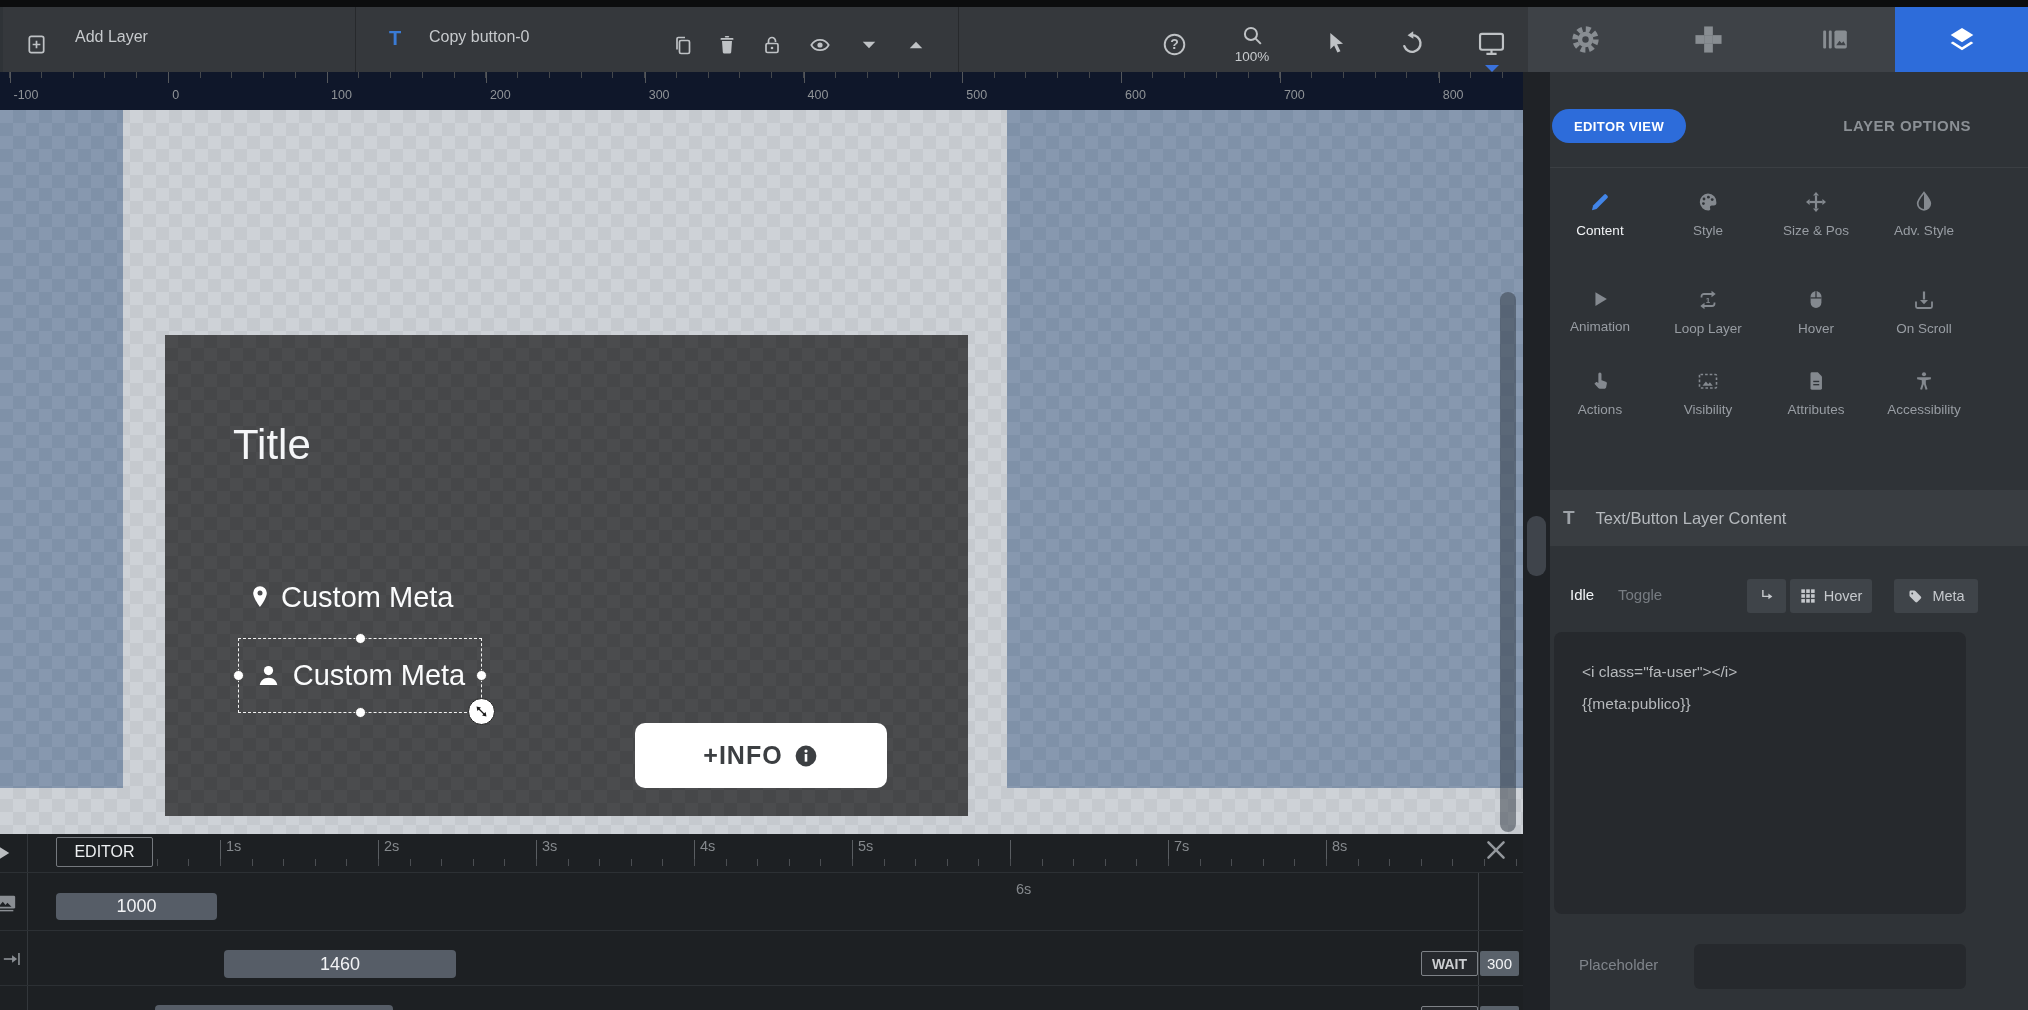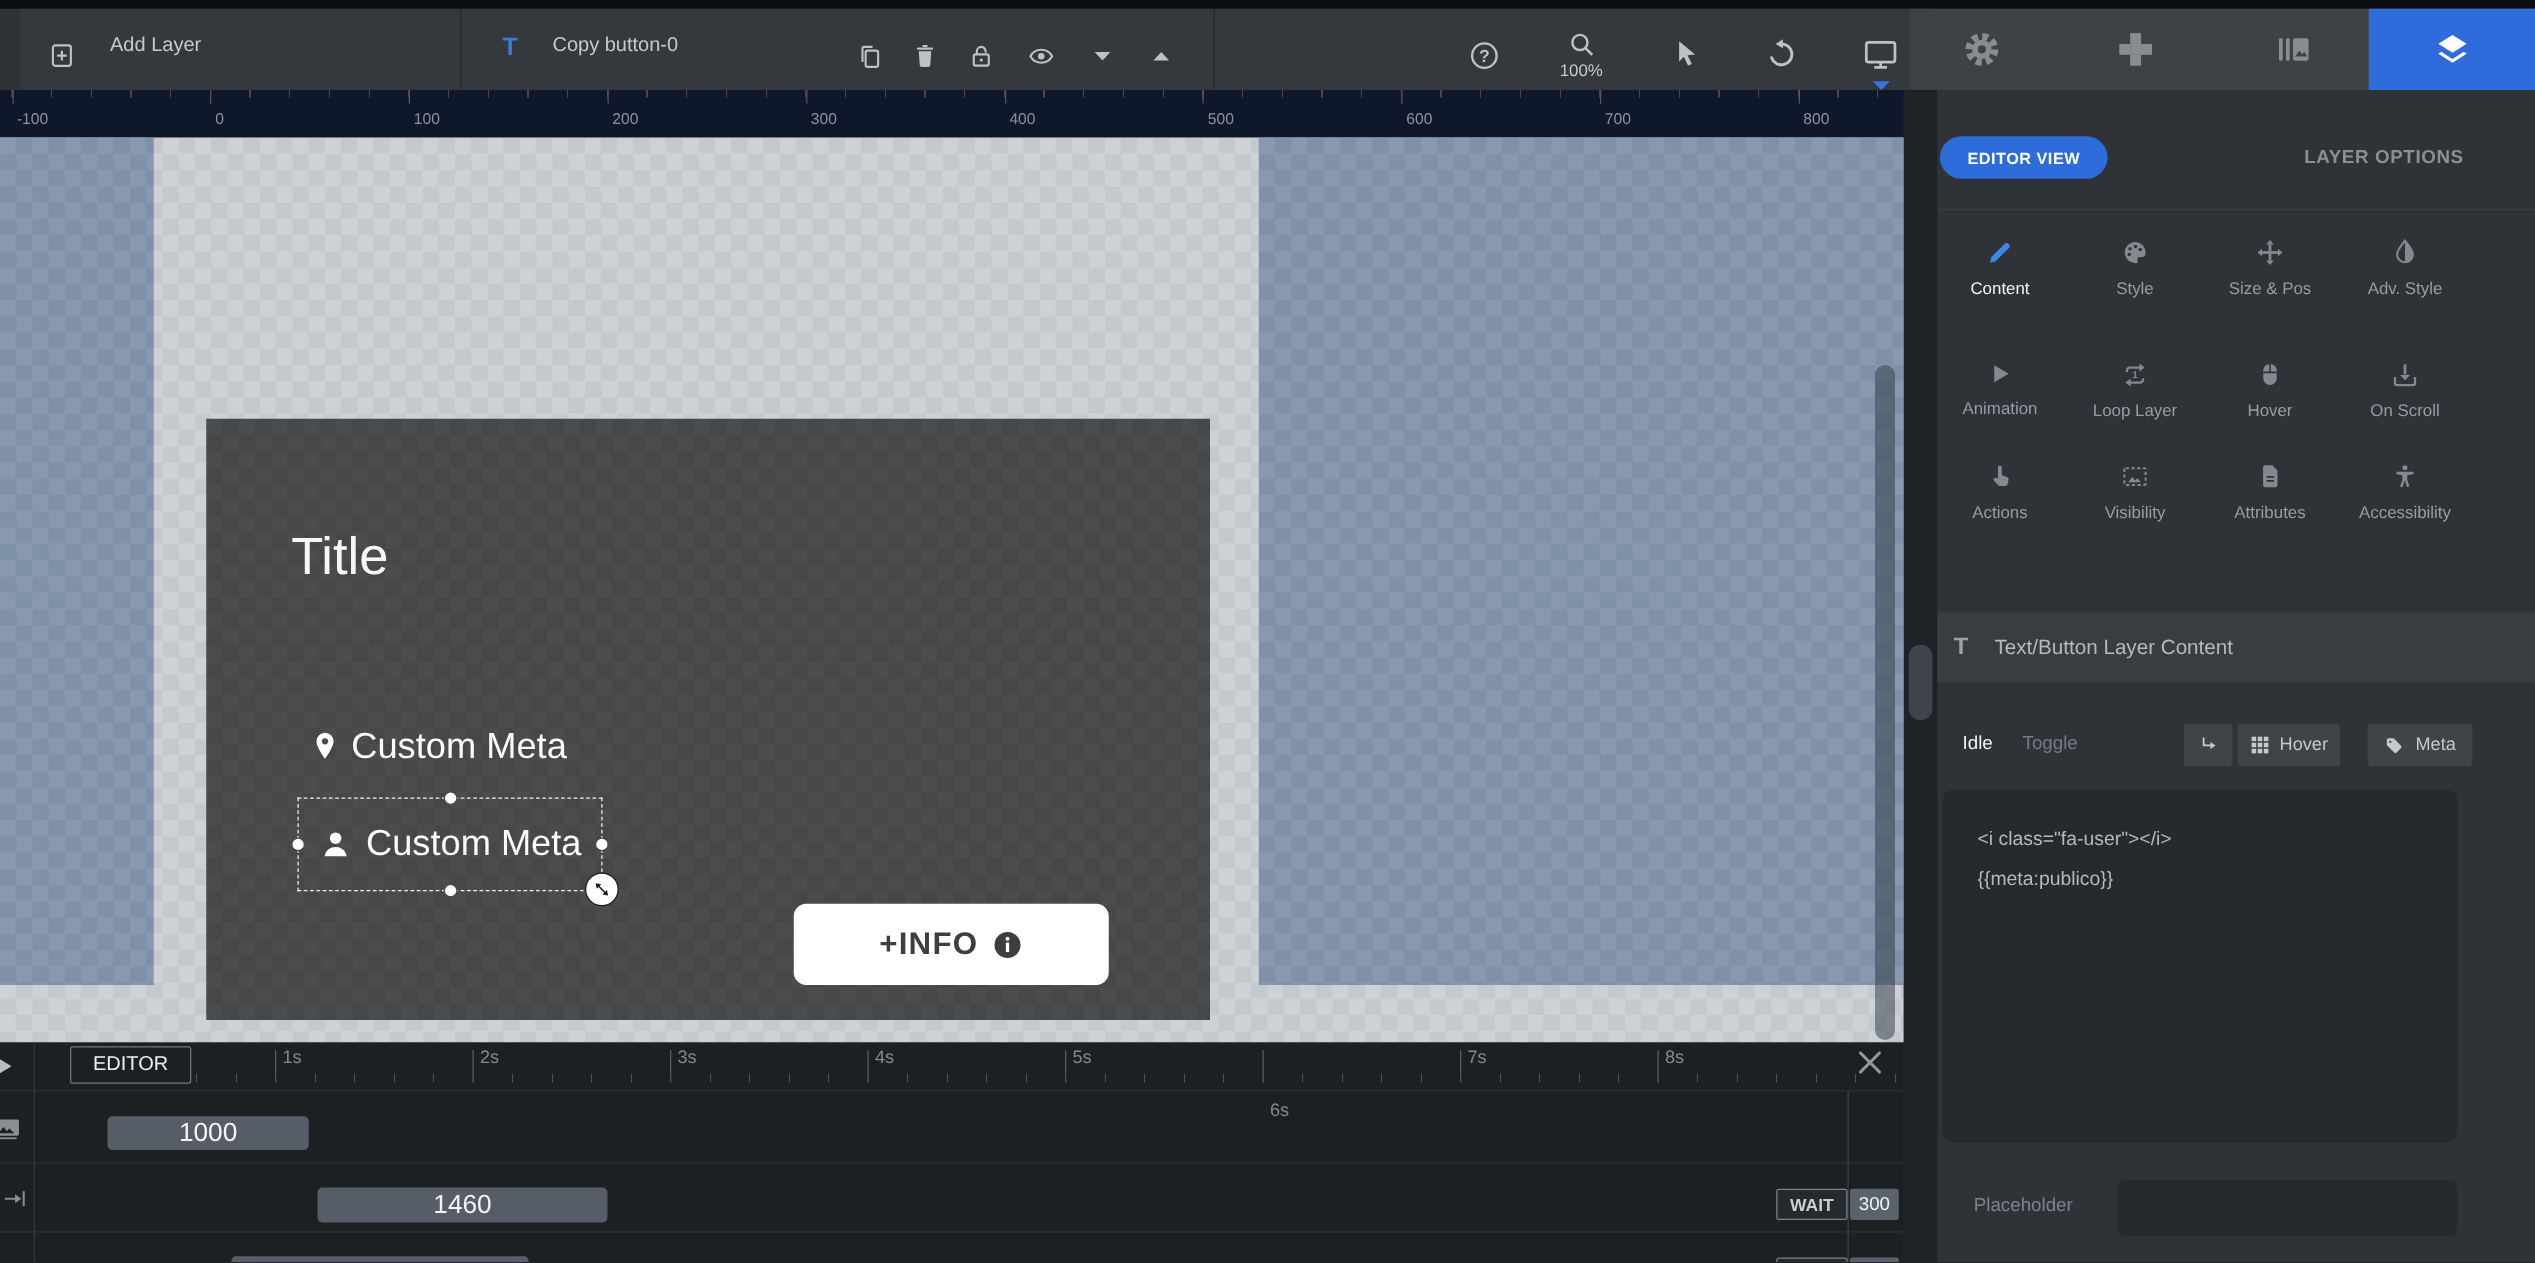--- a/index.html
+++ b/index.html
@@ -6,21 +6,21 @@
   *{box-sizing:border-box;}
   .app{position:relative;width:2028px;height:1010px;overflow:hidden;
        font-family:"Liberation Sans","DejaVu Sans",sans-serif;background:#2f3337;}
   .abs{position:absolute;}
   svg{display:block;}
 
   
   .top-strip{left:0;top:0;width:2028px;height:7px;background:#0c0d0e;}
 
   
-  .toolbar{left:16px;top:7px;width:1528px;height:65px;background:#35383c;}
+  .toolbar{left:3px;top:7px;width:1528px;height:65px;background:#35383c;}
   .tb-sep{position:absolute;top:0;width:1px;height:65px;background:#27292c;}
   .tb-label{position:absolute;top:21px;font-size:16px;color:#c7cacd;}
   .tb-icon{position:absolute;color:#bfc2c5;}
   .t-glyph{position:absolute;font-size:20px;font-weight:bold;color:#3a7bd5;}
   .zoom-txt{position:absolute;font-size:13.5px;color:#c7cacd;text-align:center;width:64px;}
   .mon-caret{position:absolute;width:0;height:0;border-left:7px solid transparent;border-right:7px solid transparent;border-top:7px solid #3a72dd;}
 
   
   .top-tabs{left:1528px;top:7px;width:500px;height:65px;background:#3e4247;}
   .tab-blue{position:absolute;left:367px;top:0;width:133px;height:65px;background:#2d6cda;display:flex;align-items:center;justify-content:center;}
@@ -60,21 +60,21 @@
   .tl-gutter{position:absolute;left:27px;top:0;width:1px;height:176px;background:#33373b;}
   .tl-ruler{position:absolute;left:0;top:0;width:1523px;height:38px;}
   .tl-ruler::after{content:'';position:absolute;left:62px;right:0;bottom:6px;height:7px;
      background:repeating-linear-gradient(to right,#4b4e52 0 1px,transparent 1px 31.6px);}
   .tl-major{position:absolute;top:6px;width:1px;height:26px;background:#5a5e62;}
   .tl-lbl{position:absolute;top:4px;font-size:14.5px;color:#85898d;}
   .editor-box{position:absolute;left:56px;top:3px;width:97px;height:30px;border:1px solid #75797e;border-radius:2px;
      display:flex;align-items:center;justify-content:center;font-size:16px;color:#eef0f2;background:#1d2023;z-index:2;}
   .tl-row{position:absolute;left:0;width:1523px;border-top:1px solid #2c3034;}
   .tl-bar{position:absolute;background:#565d67;border-radius:4px;display:flex;align-items:center;justify-content:center;
-     font-size:21px;color:#f2f3f5;margin-left:30px;}
+     font-size:18px;color:#f2f3f5;}
   .wait-box{position:absolute;border:1px solid #7e8287;border-radius:2px;background:#26292d;
      display:flex;align-items:center;justify-content:center;font-size:14px;font-weight:bold;color:#ccced1;}
   .wait-val{position:absolute;background:#5a626b;border-radius:2px;display:flex;align-items:center;justify-content:center;
      font-size:15px;color:#f2f3f5;}
   .tl-vline{position:absolute;left:1478px;top:38px;width:1px;height:138px;background:#3c4044;}
 
   
   .panel{left:1550px;top:72px;width:478px;height:938px;background:#2f3337;}
   .pill{position:absolute;left:2px;top:37px;width:134px;height:34px;border-radius:17px;background:#2d6cda;
      display:flex;align-items:center;justify-content:center;font-size:13px;font-weight:bold;letter-spacing:.4px;color:#fff;}

